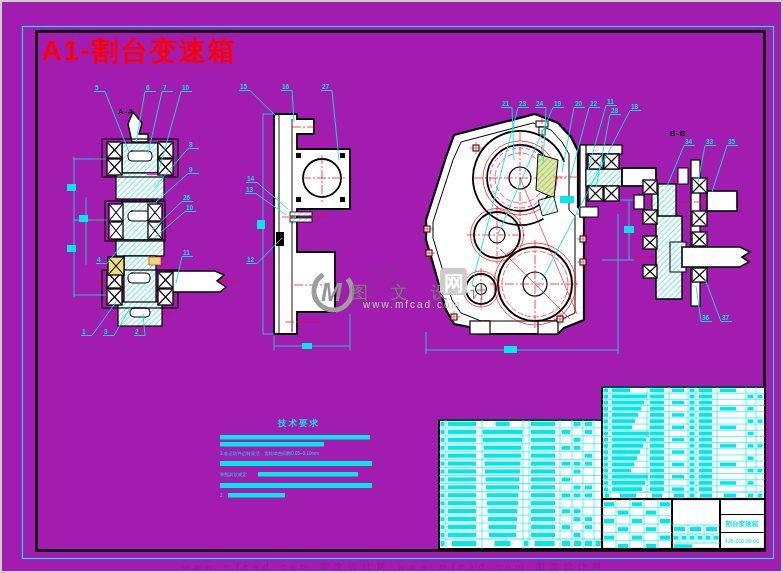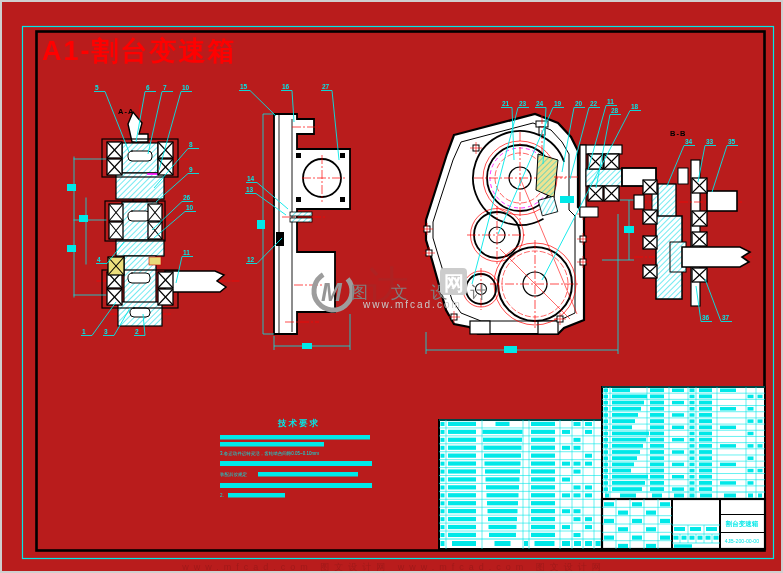--- a/index.html
+++ b/index.html
@@ -1,18 +1,18 @@
 <!DOCTYPE html>
 <html><head>
 <meta charset="utf-8">
 <style>
   html,body{margin:0;padding:0;background:#fff;}
   .page{
     position:relative;width:783px;height:573px;box-sizing:border-box;
-    background:#b91c1c;border:2px solid #cfcfcf;overflow:hidden;
+    background:#a21caf;border:2px solid #cfcfcf;overflow:hidden;
     font-family:"Liberation Sans",sans-serif;
   }
   svg text{font-family:"Liberation Sans",sans-serif;}
   .num{fill:#00e8e8;font-size:6.5px;font-weight:bold;}
   .sec{fill:#000;font-size:7.5px;font-weight:bold;letter-spacing:1px;}
 </style>
 </head>
 <body>
 
 <div class="page">

